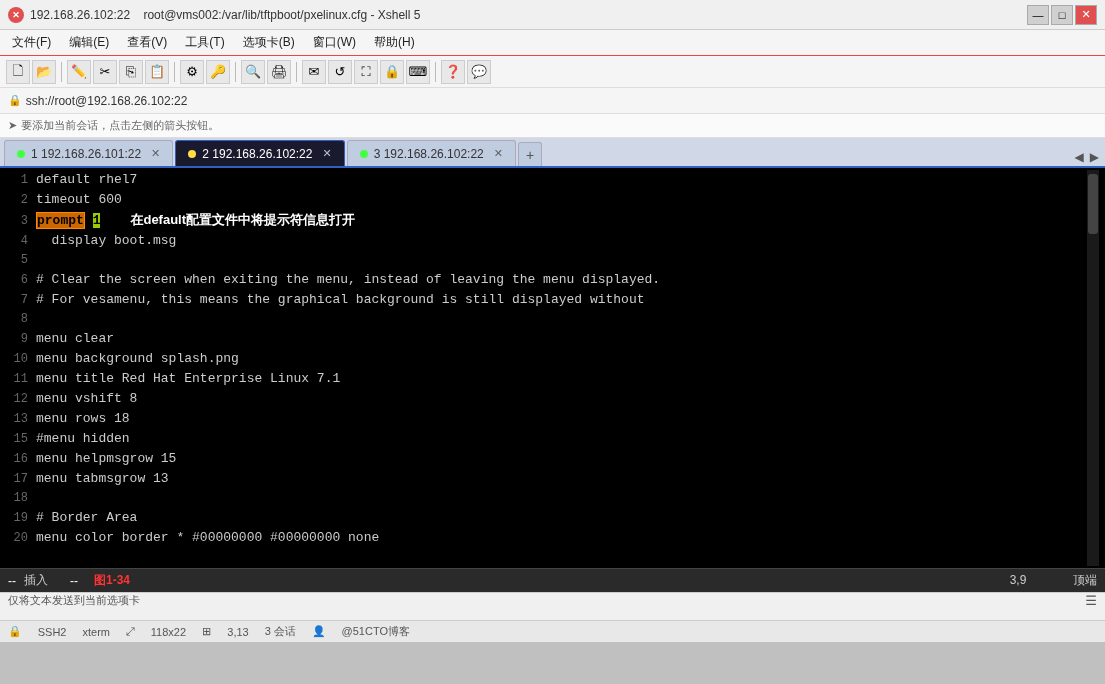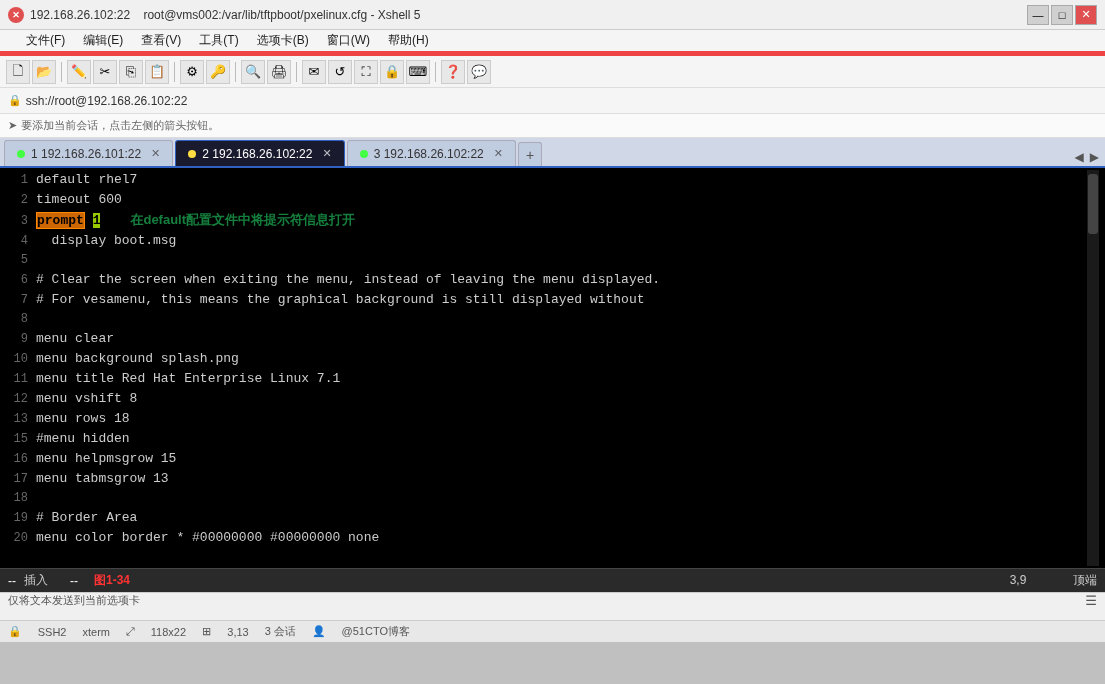--- a/index.html
+++ b/index.html
@@ -31,25 +31,25 @@
       border: 1px solid #aaa;
       cursor: pointer;
       font-size: 11px;
       display: flex; align-items: center; justify-content: center;
     }
     .title-btn.close { background: #e05050; color: white; }
 
     
     .menu-bar {
       background: #f5f5f5;
-      border-bottom: 5px solid #ef4444;
+      border-bottom: 1px solid #ef4444;
       height: 26px;
       display: flex;
       align-items: center;
-      padding: 0 18px;
+      padding: 0 4px;
       font-size: 12px;
       gap: 2px;
     }
     .menu-item {
       padding: 2px 8px;
       cursor: pointer;
       color: #222;
     }
 
     
@@ -184,21 +184,21 @@
       color: #000;
       font-weight: bold;
       border: 1px solid #ff8800;
     }
     .hl-one {
       background: #99cc00;
       color: #000;
       font-weight: bold;
     }
     .annotation {
-      color: #15803d;
+      color: #ffffff;
       font-weight: bold;
       font-family: 'Arial', sans-serif;
       font-size: 13px;
     }
 
     
     .status-bar {
       background: #2a2a2a;
       color: #cccccc;
       height: 24px;

